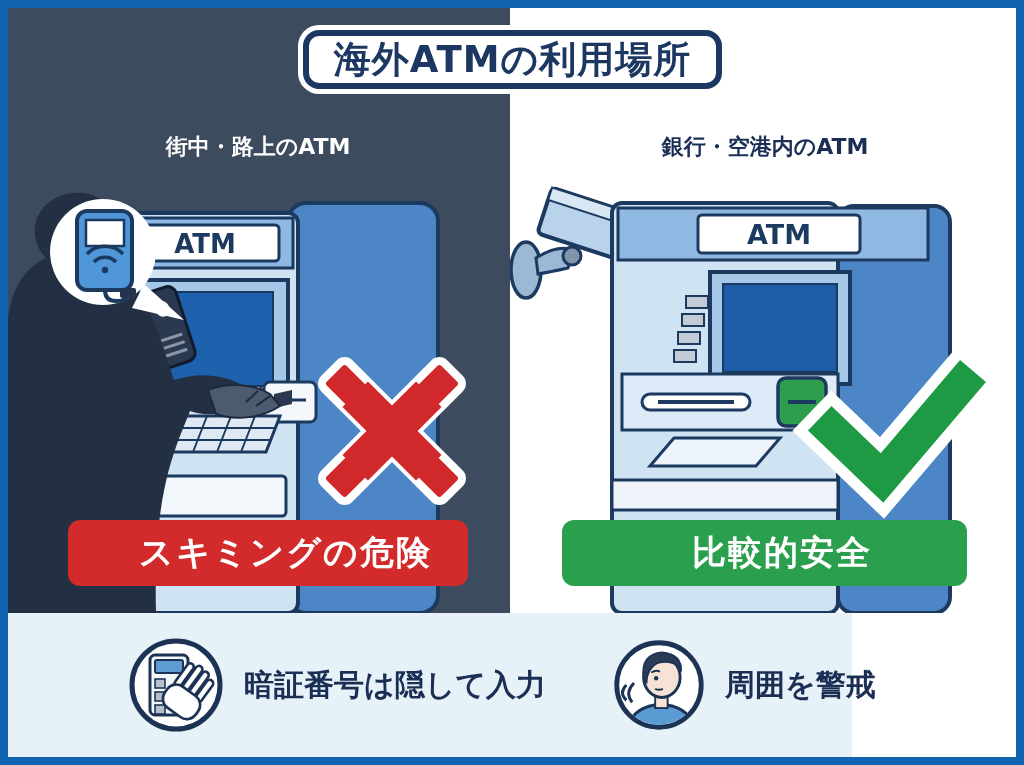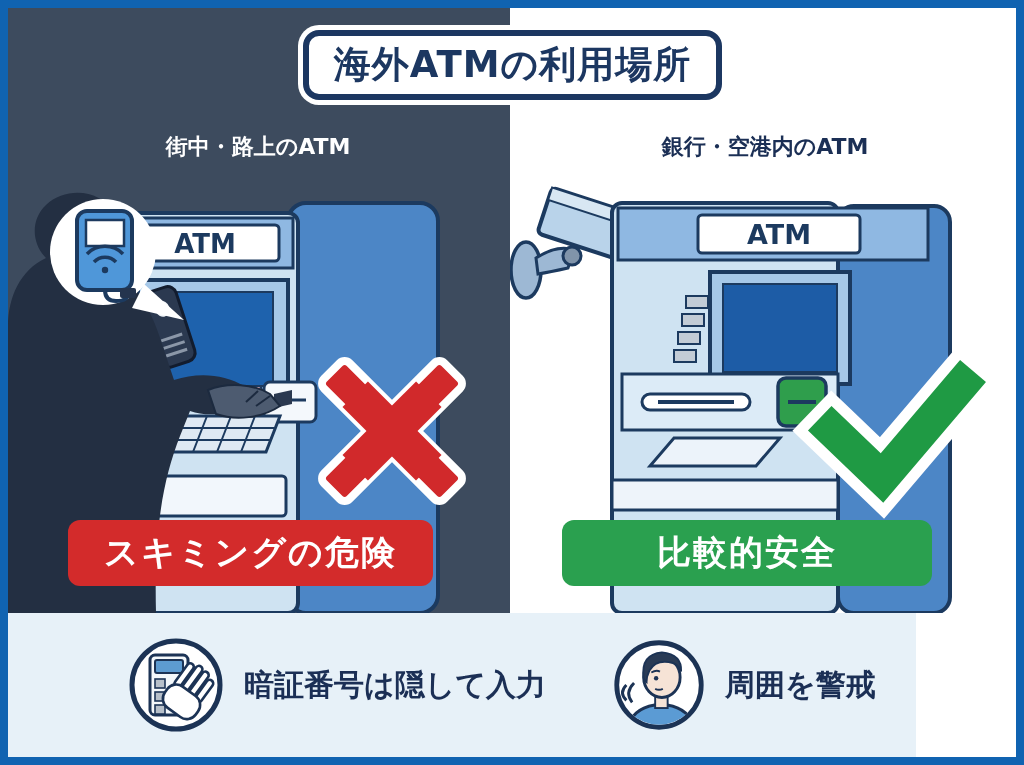--- a/index.html
+++ b/index.html
@@ -8,44 +8,44 @@
     width:1024px;height:765px;
     box-sizing:border-box;
     border:8px solid #1063b1;
     background:#ffffff;
     overflow:hidden;
     font-family:"DejaVu Sans","Liberation Sans",sans-serif;
   }
   .abs{position:absolute;}
   .scene-left{left:0;top:0;width:502px;height:605px;background:#3d4b5e;}
   .scene-right{left:502px;top:0;width:506px;height:605px;background:#ffffff;}
-  .footer{left:0;top:605px;width:908px;height:144px;background:#e7f1f8;}
+  .footer{left:0;top:605px;width:844px;height:144px;background:#e7f1f8;}
   .title-box{
-    left:295px;top:22px;width:419px;height:70px;
+    left:295px;top:22px;width:419px;height:59px;
     background:#ffffff;
     border:6px solid #1c3761;
     border-radius:16px;
     box-shadow:0 0 0 5px #ffffff;
     display:flex;align-items:center;justify-content:center;
     z-index:30;box-sizing:border-box;
   }
   .title-box span{
     font-size:37px;font-weight:700;color:#1c3761;letter-spacing:1px;white-space:nowrap;
   }
   .heading{
     top:116px;height:46px;display:flex;align-items:center;justify-content:center;
     font-size:22px;font-weight:700;white-space:nowrap;z-index:20;
   }
   .heading-left{left:40px;width:420px;color:#ffffff;}
   .heading-right{left:552px;width:410px;color:#1b2f55;}
   .banner{
     top:512px;height:66px;border-radius:12px;
     display:flex;align-items:center;justify-content:center;
     font-size:34px;font-weight:700;color:#ffffff;letter-spacing:2px;
-    z-index:25;white-space:nowrap;
+    z-index:25;white-space:nowrap;padding-left:35px;
   }
   .banner-danger{left:60px;width:365px;background:#d32b2b;}
   .banner-safe{left:554px;width:370px;background:#2aa04f;}
   .scene-svg{left:0;top:0;}
   .tip{position:absolute;top:0;height:144px;display:flex;align-items:center;}
   .tip-label{font-size:30px;font-weight:700;color:#1b2f55;white-space:nowrap;}
 </style>
 </head>
 <body>
 

